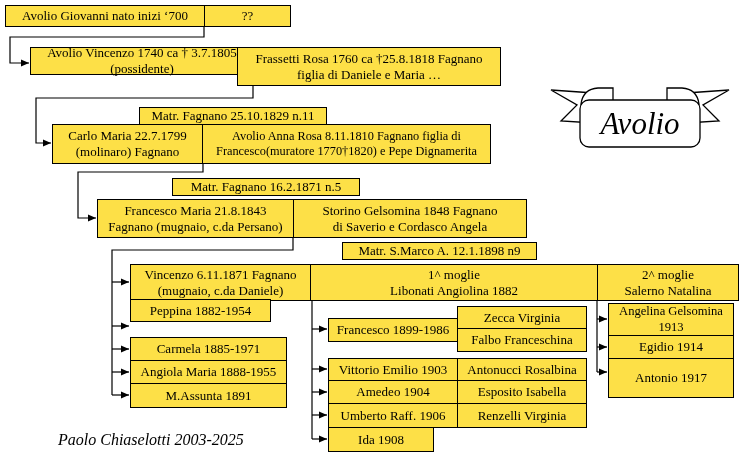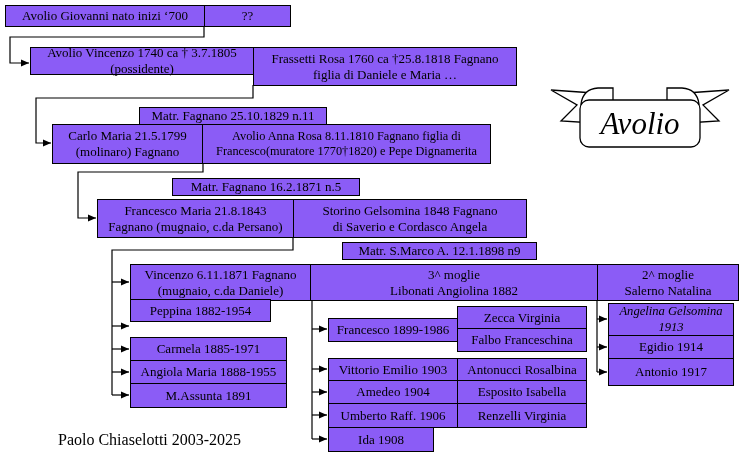--- a/index.html
+++ b/index.html
@@ -1,30 +1,30 @@
 <!DOCTYPE html>
 <html><head>
 <meta charset="utf-8">
 <style>
   html,body{margin:0;padding:0;background:#ffffff;}
   .stage{
     position:relative;width:747px;height:466px;background:#ffffff;
     font-family:"Liberation Serif", serif;color:#000;overflow:hidden;
   }
   .box{
-    position:absolute;border:1px solid #000;background:#8b5cf6;box-sizing:border-box;
+    position:absolute;border:1px solid #000;background:#fde047;box-sizing:border-box;
     display:flex;flex-direction:column;align-items:center;justify-content:center;
     font-size:13px;line-height:1.22;white-space:nowrap;
   }
   .box .ln{display:block;}
   .tight{font-size:12.3px;}
-  .small{font-size:12.6px;font-style:italic;}
+  .small{font-size:12.6px;}
   svg.overlay{position:absolute;left:0;top:0;pointer-events:none;}
   .credit{
-    position:absolute;font-size:16px;white-space:nowrap;
+    position:absolute;font-style:italic;font-size:16px;white-space:nowrap;
   }
   .banner-text{font-style:italic;font-family:"Liberation Serif",serif;}
 </style>
 </head>
 <body>
 
 <div class="stage">
 
   <svg class="overlay" width="747" height="466" viewBox="0 0 747 466">
     <defs>
@@ -67,29 +67,29 @@
     </g>
   </svg>
 
   <div class="box" style="left:5px;top:5px;width:200px;height:22px">Avolio Giovanni nato inizi ‘700</div>
   <div class="box" style="left:204px;top:5px;width:87px;height:22px">??</div>
 
   <div class="box" style="left:30px;top:47px;width:224px;height:28px">
     <span class="ln">Avolio Vincenzo 1740 ca † 3.7.1805</span>
     <span class="ln">(possidente)</span>
   </div>
-  <div class="box" style="left:253px;top:47px;width:264px;height:39px">
+  <div class="box" style="left:237px;top:47px;width:264px;height:39px">
     <span class="ln">Frassetti Rosa 1760 ca †25.8.1818 Fagnano</span>
     <span class="ln">figlia di Daniele e Maria …</span>
   </div>
 
   <div class="box" style="left:139px;top:107px;width:188px;height:18px;z-index:2">Matr. Fagnano 25.10.1829 n.11</div>
 
   <div class="box" style="left:52px;top:124px;width:151px;height:40px">
-    <span class="ln">Carlo Maria 21.5.1799</span>
+    <span class="ln">Carlo Maria 22.7.1799</span>
     <span class="ln">(molinaro) Fagnano</span>
   </div>
   <div class="box tight" style="left:202px;top:124px;width:289px;height:40px">
     <span class="ln">Avolio Anna Rosa 8.11.1810 Fagnano figlia di</span>
     <span class="ln">Francesco(muratore 1770†1820) e Pepe Dignamerita</span>
   </div>
 
   <div class="box" style="left:172px;top:178px;width:188px;height:18px;z-index:2">Matr. Fagnano 16.2.1871 n.5</div>
 
   <div class="box" style="left:97px;top:199px;width:197px;height:39px">
@@ -101,21 +101,21 @@
     <span class="ln">di Saverio e Cordasco Angela</span>
   </div>
 
   <div class="box" style="left:342px;top:242px;width:195px;height:18px;z-index:2">Matr. S.Marco A. 12.1.1898 n9</div>
 
   <div class="box" style="left:130px;top:264px;width:181px;height:37px">
     <span class="ln">Vincenzo 6.11.1871 Fagnano</span>
     <span class="ln">(mugnaio, c.da Daniele)</span>
   </div>
   <div class="box" style="left:310px;top:264px;width:288px;height:37px">
-    <span class="ln">3^ moglie</span>
+    <span class="ln">1^ moglie</span>
     <span class="ln">Libonati Angiolina 1882</span>
   </div>
   <div class="box" style="left:597px;top:264px;width:142px;height:37px">
     <span class="ln">2^ moglie</span>
     <span class="ln">Salerno Natalina</span>
   </div>
 
   <div class="box" style="left:130px;top:299px;width:141px;height:23px">Peppina 1882-1954</div>
   <div class="box" style="left:130px;top:337px;width:157px;height:24px">Carmela 1885-1971</div>
   <div class="box" style="left:130px;top:360px;width:157px;height:24px">Angiola Maria 1888-1955</div>
@@ -134,17 +134,17 @@
   <div class="box" style="left:328px;top:403px;width:130px;height:25px">Umberto Raff. 1906</div>
   <div class="box" style="left:457px;top:403px;width:130px;height:25px">Renzelli Virginia</div>
 
   <div class="box" style="left:328px;top:427px;width:106px;height:25px">Ida 1908</div>
 
   <div class="box small" style="left:608px;top:303px;width:126px;height:33px">
     <span class="ln">Angelina Gelsomina</span>
     <span class="ln">1913</span>
   </div>
   <div class="box" style="left:608px;top:335px;width:126px;height:24px">Egidio 1914</div>
-  <div class="box" style="left:608px;top:358px;width:126px;height:28px">Antonio 1917</div>
+  <div class="box" style="left:608px;top:358px;width:126px;height:40px">Antonio 1917</div>
 
   <div class="credit" style="left:58px;top:431px">Paolo Chiaselotti 2003-2025</div>
 
 </div>
 
 </body></html>

